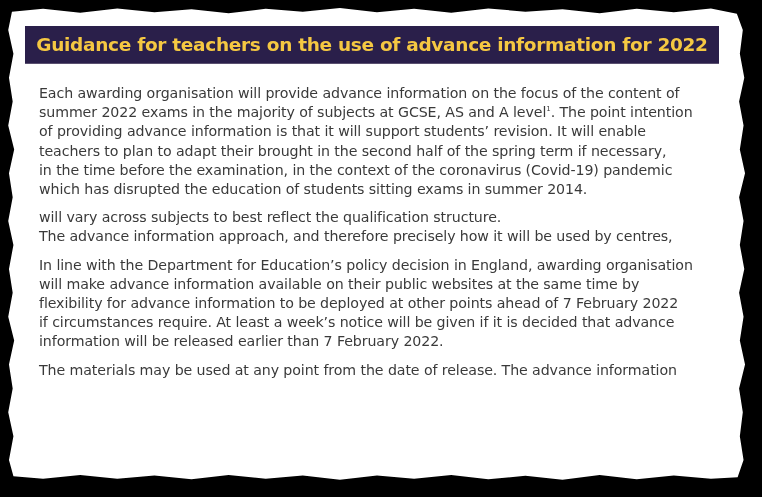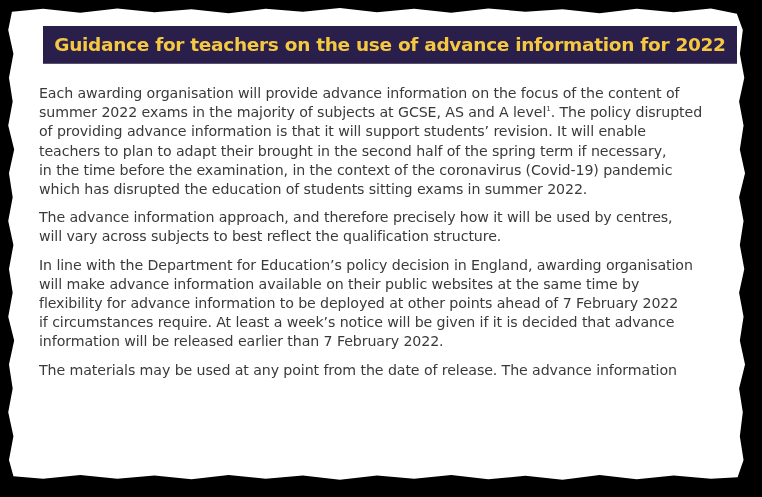--- a/index.html
+++ b/index.html
@@ -23,21 +23,21 @@
       background: #ffffff;
       clip-path: polygon(
         0.8% 1.2%, 5% 0.6%, 10% 1.4%, 15% 0.5%, 20% 1.3%, 25% 0.7%, 30% 1.5%, 35% 0.6%, 40% 1.2%, 45% 0.4%, 50% 1.3%, 55% 0.6%, 60% 1.4%, 65% 0.5%, 70% 1.2%, 75% 0.7%, 80% 1.5%, 85% 0.6%, 90% 1.3%, 95% 0.5%, 98.5% 1.6%,
         99.3% 5%, 98.9% 10%, 99.5% 15%, 98.8% 20%, 99.4% 25%, 98.9% 30%, 99.6% 35%, 98.8% 40%, 99.4% 45%, 98.9% 50%, 99.5% 55%, 98.8% 60%, 99.4% 65%, 98.9% 70%, 99.6% 75%, 98.8% 80%, 99.3% 85%, 98.9% 90%, 99.4% 95%, 98.6% 98.6%,
         95% 98.9%, 90% 98.2%, 85% 99.0%, 80% 98.1%, 75% 99.1%, 70% 98.3%, 65% 99.0%, 60% 98.1%, 55% 98.9%, 50% 98.2%, 45% 99.1%, 40% 98.2%, 35% 98.9%, 30% 98.1%, 25% 99.0%, 20% 98.2%, 15% 98.9%, 10% 98.1%, 5% 98.9%, 1.0% 98.4%,
         0.4% 95%, 1.0% 90%, 0.3% 85%, 0.9% 80%, 0.4% 75%, 1.1% 70%, 0.3% 65%, 0.9% 60%, 0.4% 55%, 1.0% 50%, 0.3% 45%, 0.9% 40%, 0.4% 35%, 1.1% 30%, 0.3% 25%, 0.9% 20%, 0.4% 15%, 1.0% 10%, 0.3% 5%
       );
     }
     .banner {
       position: absolute;
-      left: 37px;
+      left: 19px;
       top: 20px;
       width: 694px;
       height: 38px;
       background: #2a1f4a;
       box-sizing: border-box;
       border-bottom: 1px solid #5a5070;
       display: flex;
       align-items: center;
       justify-content: center;
     }
@@ -77,30 +77,30 @@
 <body>
 
 <div class="paper">
   <div class="banner">
     <span class="banner-title">Guidance for teachers on the use of advance information for 2022</span>
   </div>
 
   <div class="content">
     <p class="para">
       <span class="line">Each awarding organisation will provide advance information on the focus of the content of</span>
-      <span class="line"><span>summer 2022 exams in the majority of subjects at GCSE, AS and A level</span><sup class="fn">1</sup><span>. The policy disrupted</span></span>
+      <span class="line"><span>summer 2022 exams in the majority of subjects at GCSE, AS and A level</span><sup class="fn">1</sup><span>. The point intention</span></span>
       <span class="line">of providing advance information is that it will support students’ revision. It will enable</span>
       <span class="line">teachers to plan to adapt their brought in the second half of the spring term if necessary,</span>
       <span class="line">in the time before the examination, in the context of the coronavirus (Covid-19) pandemic</span>
-      <span class="line">which has disrupted the education of students sitting exams in summer 2022.</span>
+      <span class="line">which has disrupted the education of students sitting exams in summer 2014.</span>
     </p>
 
     <p class="para">
+      <span class="line">will vary across subjects to best reflect the qualification structure.</span>
       <span class="line">The advance information approach, and therefore precisely how it will be used by centres,</span>
-      <span class="line">will vary across subjects to best reflect the qualification structure.</span>
     </p>
 
 
     <p class="para">
       <span class="line">In line with the Department for Education’s policy decision in England, awarding organisation</span>
       <span class="line">will make advance information available on their public websites at the same time by</span>
       <span class="line">flexibility for advance information to be deployed at other points ahead of 7 February 2022</span>
       <span class="line">if circumstances require. At least a week’s notice will be given if it is decided that advance</span>
       <span class="line">information will be released earlier than 7 February 2022.</span>
     </p>

